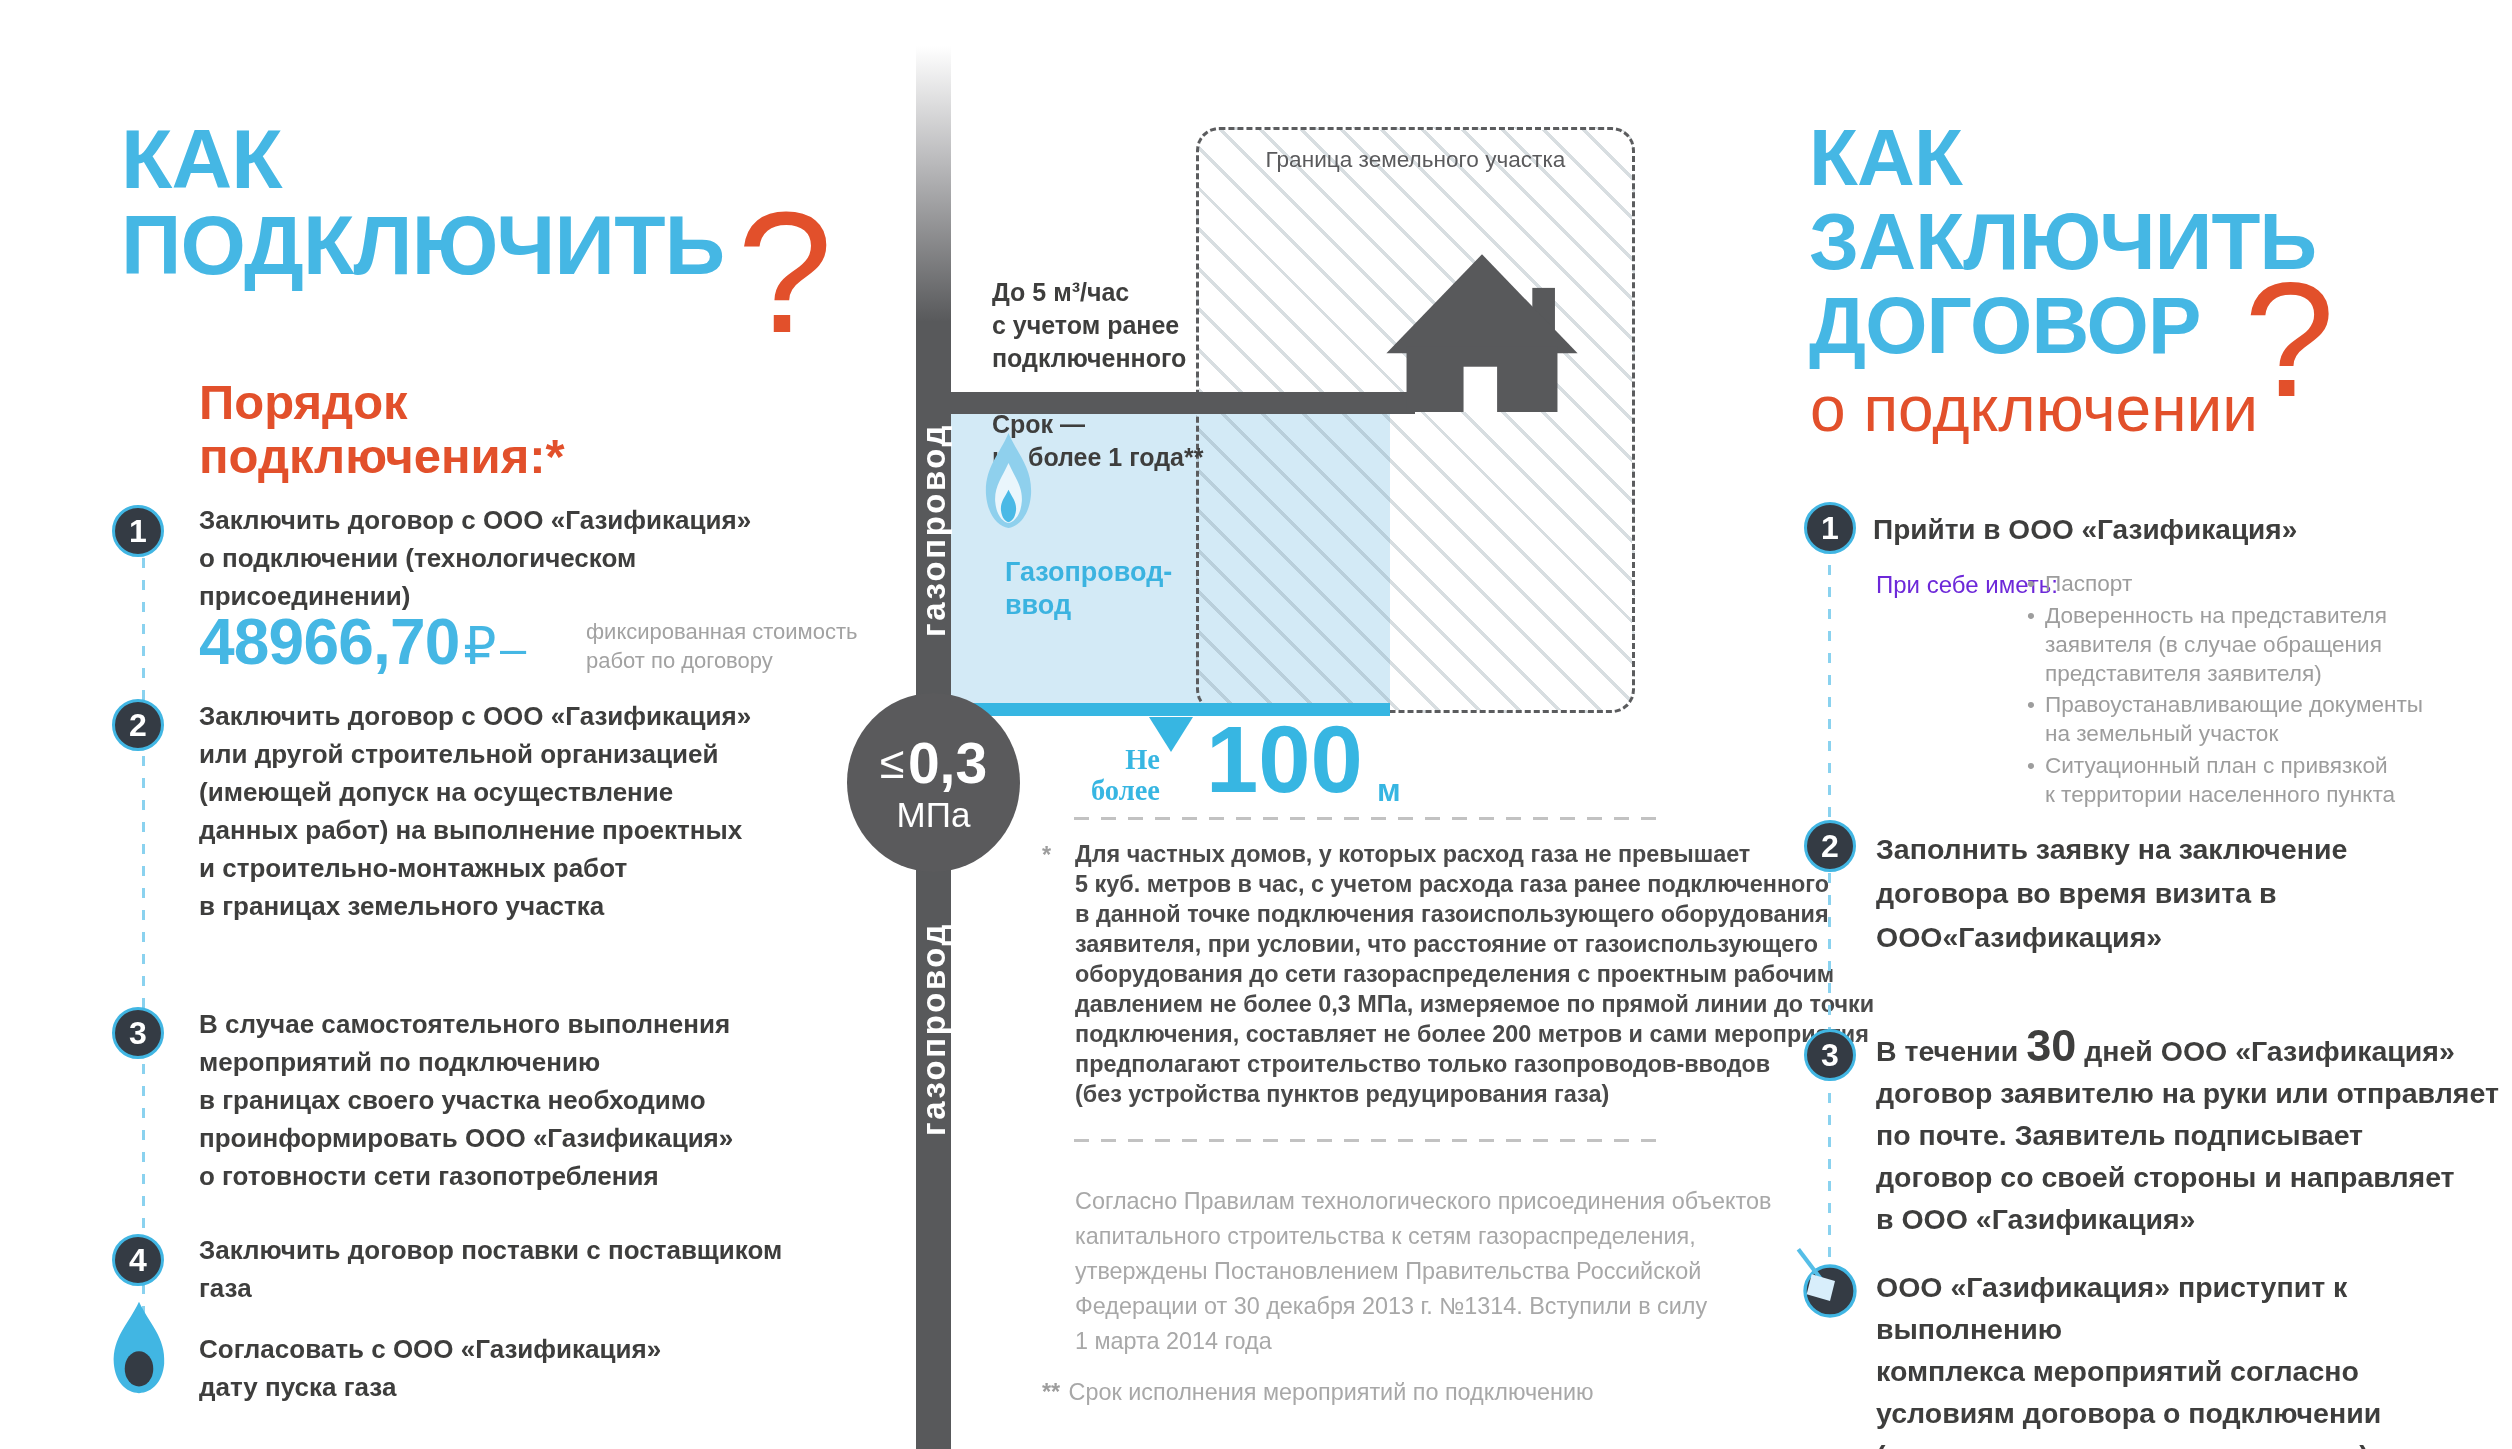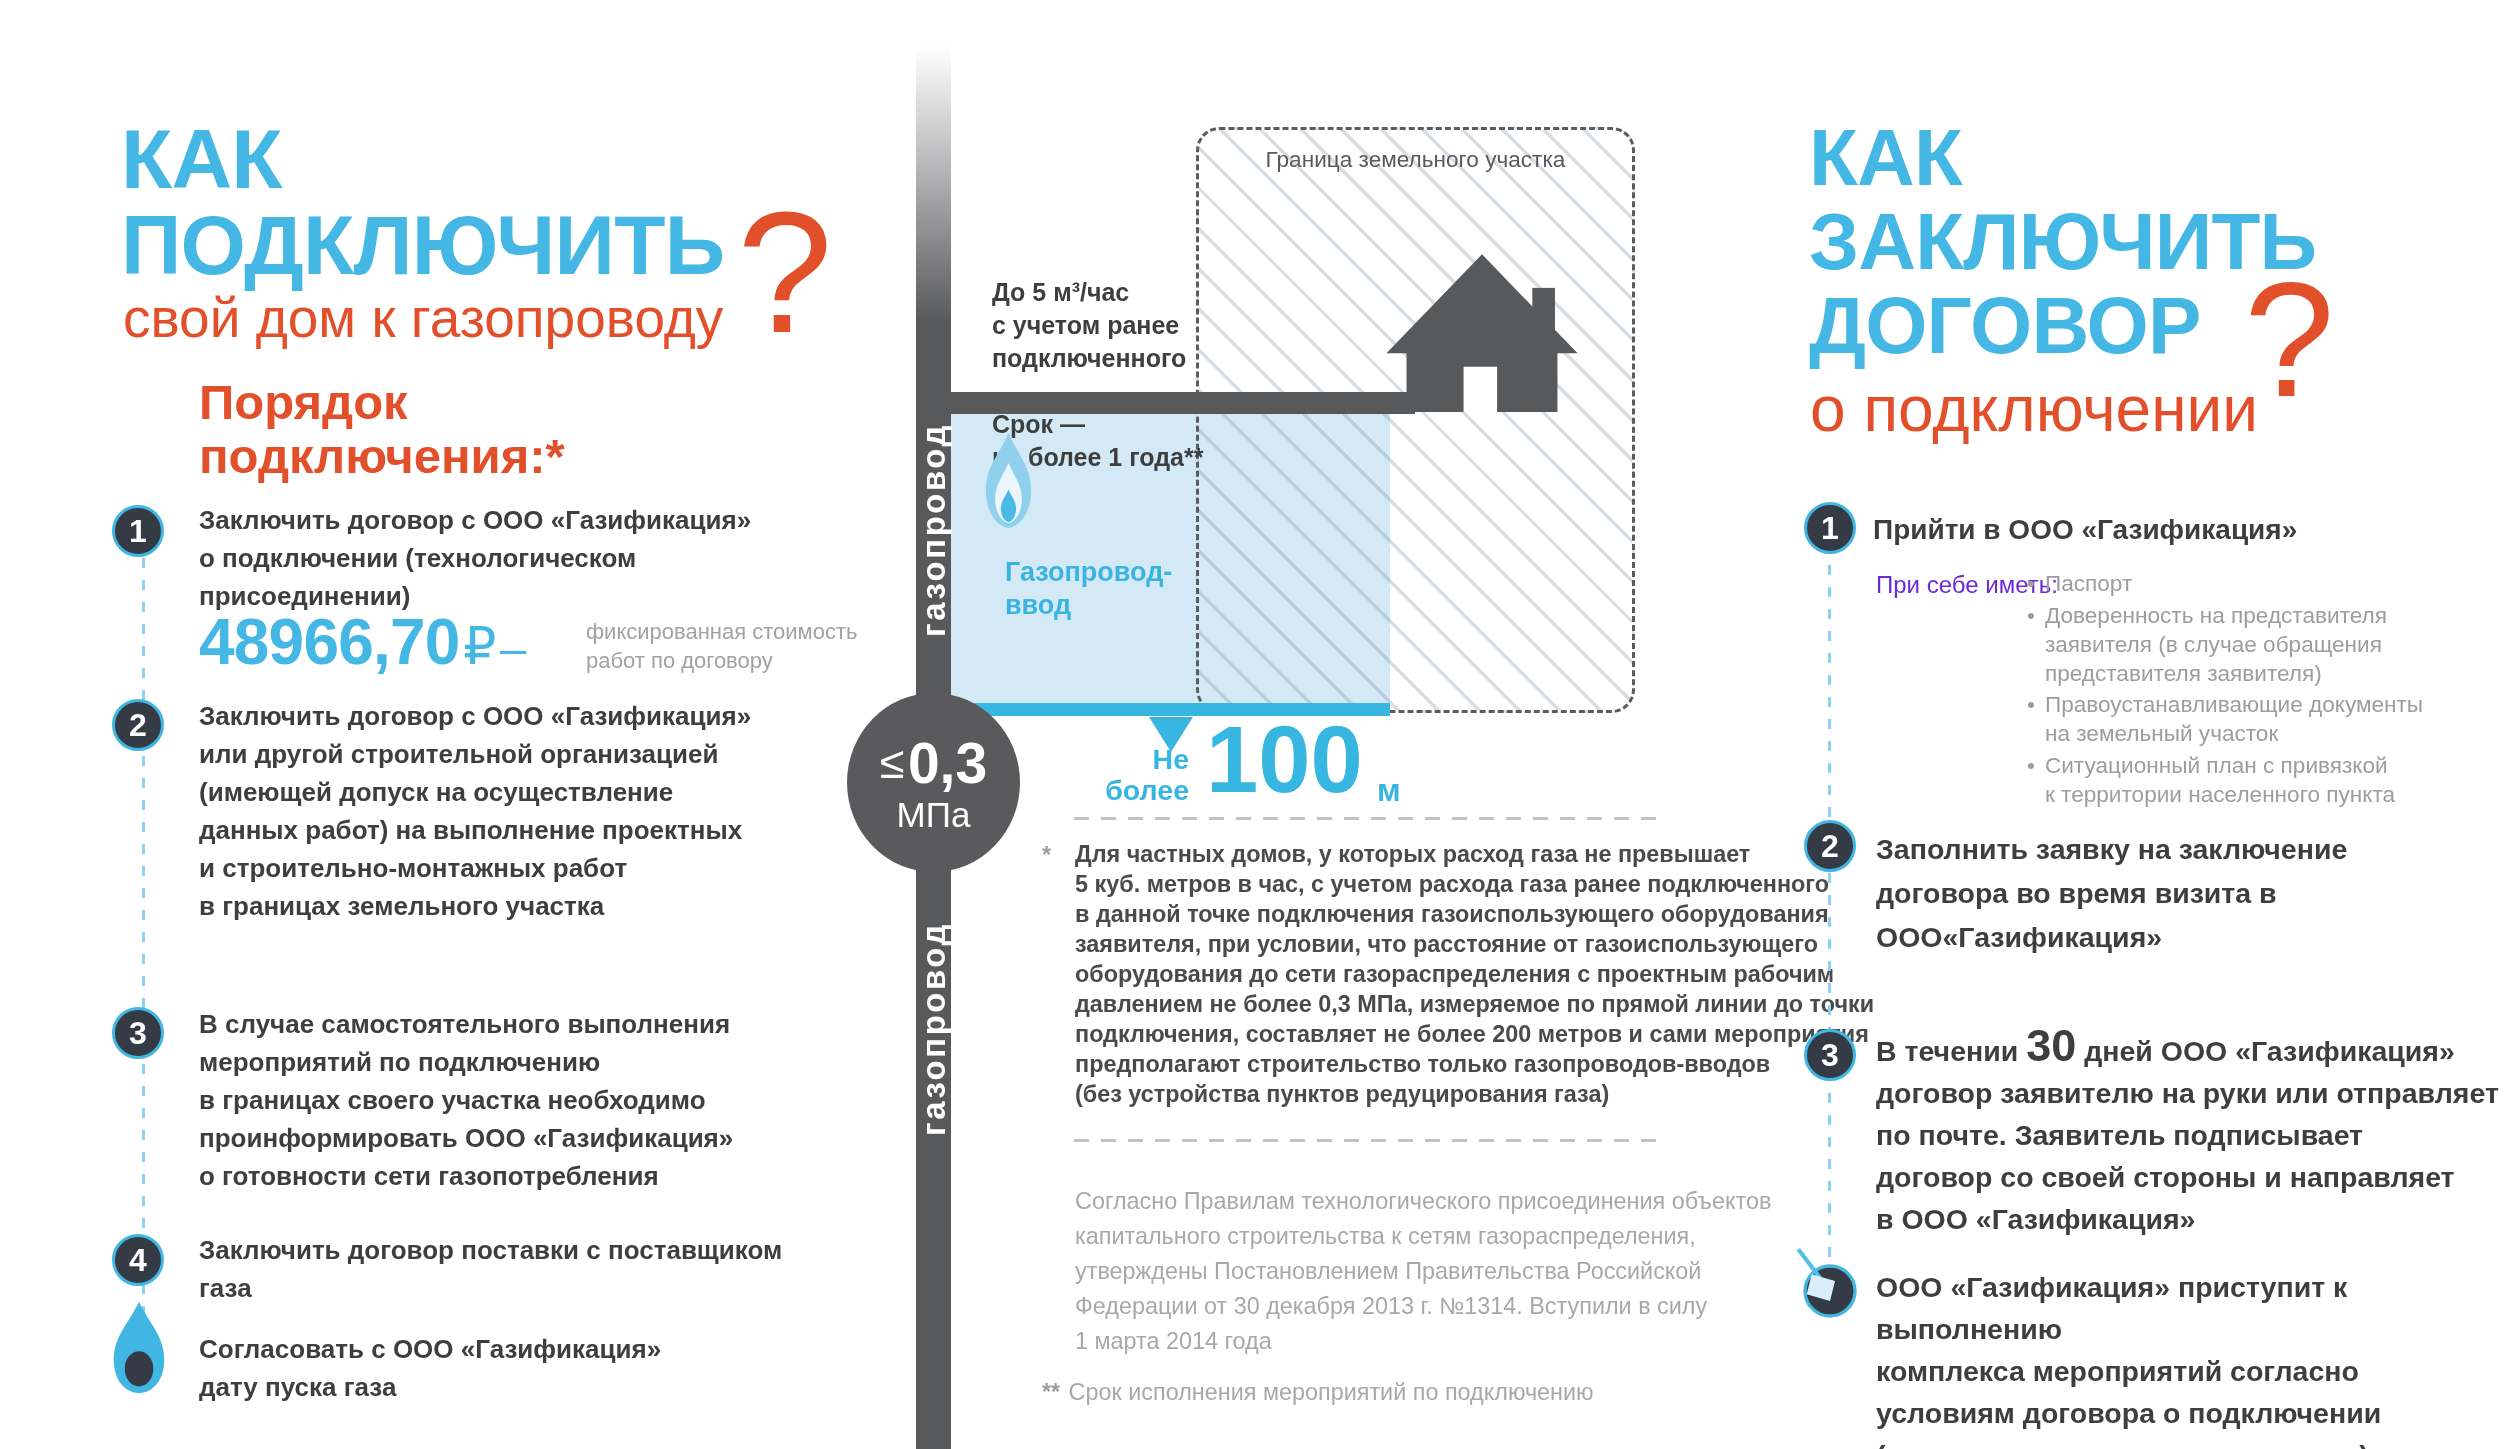--- a/index.html
+++ b/index.html
@@ -63,21 +63,20 @@
   .price-dash{font-size:47px;font-weight:400;color:#45b7e4;}
 </style>
 </head>
 <body>
 
 <div class="canvas">
 
   <div class="abs big-title pre" style="left:121px;top:116px;">КАК
 ПОДКЛЮЧИТЬ</div>
   <div class="abs q-mark" style="left:737px;top:186px;">?</div>
-  <div class="abs red-sub" style="left:123px;top:286px;">свой дом к газопроводу</div>
   <div class="abs sec-head pre" style="left:199px;top:375px;">Порядок
 подключения:*</div>
 
   <div class="connector" style="left:142px;top:536px;height:787px;"></div>
 
   <div class="num-circle" style="left:112px;top:505px;">
       <span>1</span>
     </div>
   <div class="abs step-text pre" style="left:199px;top:501px;">Заключить договор с ООО «Газификация»
 о подключении (технологическом
@@ -161,21 +160,21 @@
   <div class="pointer"></div>
 
   <div class="badge">
     <div class="row">
         <span class="lte">≤</span>
         <span class="val">0,3</span>
       </div>
     <div class="unit">МПа</div>
   </div>
 
-  <div class="abs dist-prefix pre" style="left:1077px;top:744px;width:112px;">Не
+  <div class="abs dist-prefix pre" style="left:1048px;top:744px;width:112px;font-family:Liberation Serif, serif;">Не
 более</div>
   <div class="abs dist-val" style="left:1206px;top:713px;">100</div>
   <div class="abs dist-unit" style="left:1377px;top:772px;">м</div>
 
   <div class="dash-sep" style="top:817px;"></div>
   <div class="abs fn-mark" style="left:1042px;top:842px;">*</div>
   <div class="abs star-note pre" style="left:1075px;top:839px;">Для частных домов,  у которых расход газа не превышает
 5 куб. метров в час, с учетом расхода газа ранее подключенного
 в данной точке подключения газоиспользующего оборудования
 заявителя, при условии, что расстояние от газоиспользующего

